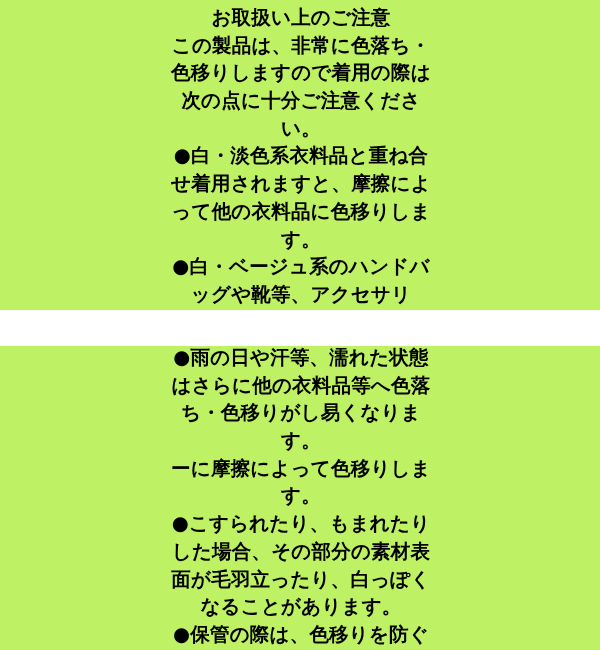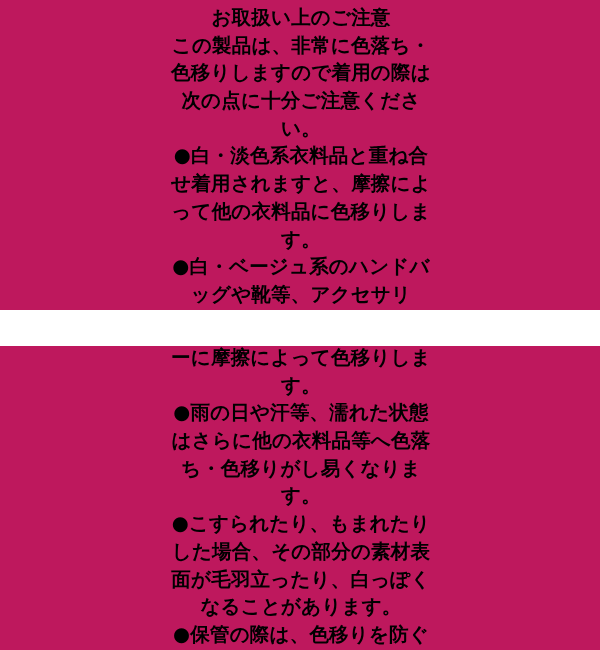--- a/index.html
+++ b/index.html
@@ -11,21 +11,21 @@
     width: 600px;
     height: 650px;
     font-family: "DejaVu Sans", "Liberation Sans", sans-serif;
     color: #000000;
     overflow: hidden;
   }
   #page {
     position: relative;
     width: 600px;
     height: 650px;
-    background: #be185d;
+    background: #bef264;
   }
   .column {
     position: absolute;
     left: 165px;
     width: 272px;
     font-size: 19.5px;
     line-height: 1.42;
     font-weight: 700;
     letter-spacing: 0.2px;
     text-align: left;
@@ -68,19 +68,19 @@
   <div class="column" id="block-top">
     <div class="title">お取扱い上のご注意</div>
     <p class="para">この製品は、非常に色落ち・色移りしますので着用の際は次の点に十分ご注意ください。</p>
     <p class="para">●白・淡色系衣料品と重ね合せ着用されますと、摩擦によって他の衣料品に色移りします。</p>
     <p class="para">●白・ベージュ系のハンドバッグや靴等、アクセサリ</p>
   </div>
 
   <div class="gap-strip"></div>
 
   <div class="column" id="block-bottom">
+    <p class="para">●雨の日や汗等、濡れた状態はさらに他の衣料品等へ色落ち・色移りがし易くなります。</p>
     <p class="para">ーに摩擦によって色移りします。</p>
-    <p class="para">●雨の日や汗等、濡れた状態はさらに他の衣料品等へ色落ち・色移りがし易くなります。</p>
     <p class="para">●こすられたり、もまれたりした場合、その部分の素材表面が毛羽立ったり、白っぽくなることがあります。</p>
     <p class="para">●保管の際は、色移りを防ぐ為、白・淡色系の衣料品と重ね合わせないでください。</p>
   </div>
 
 </div>
 
 </body></html>

